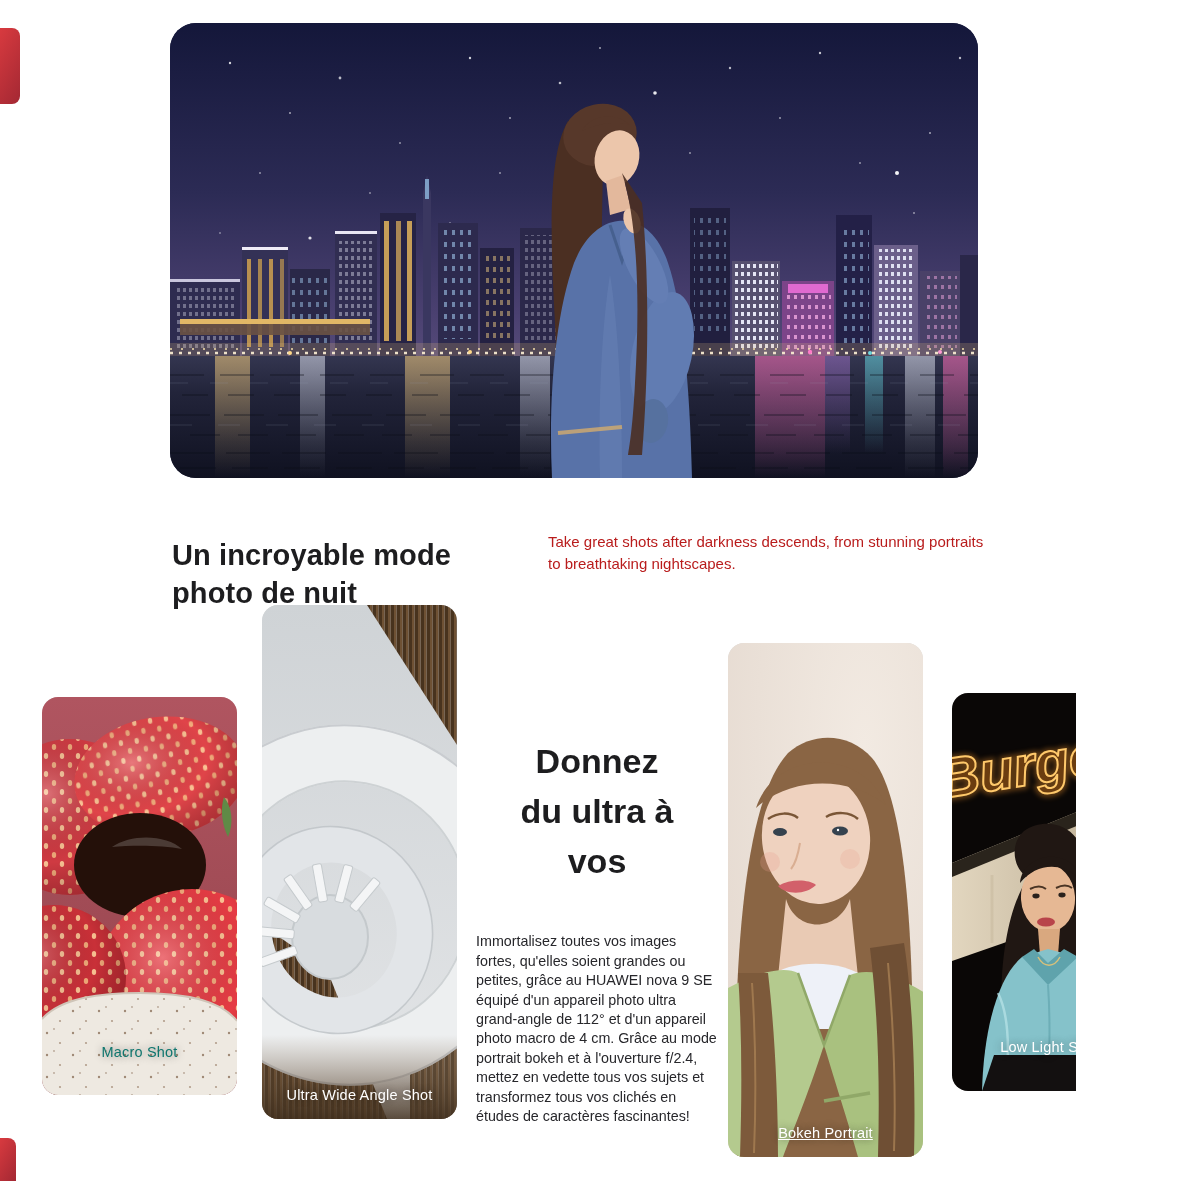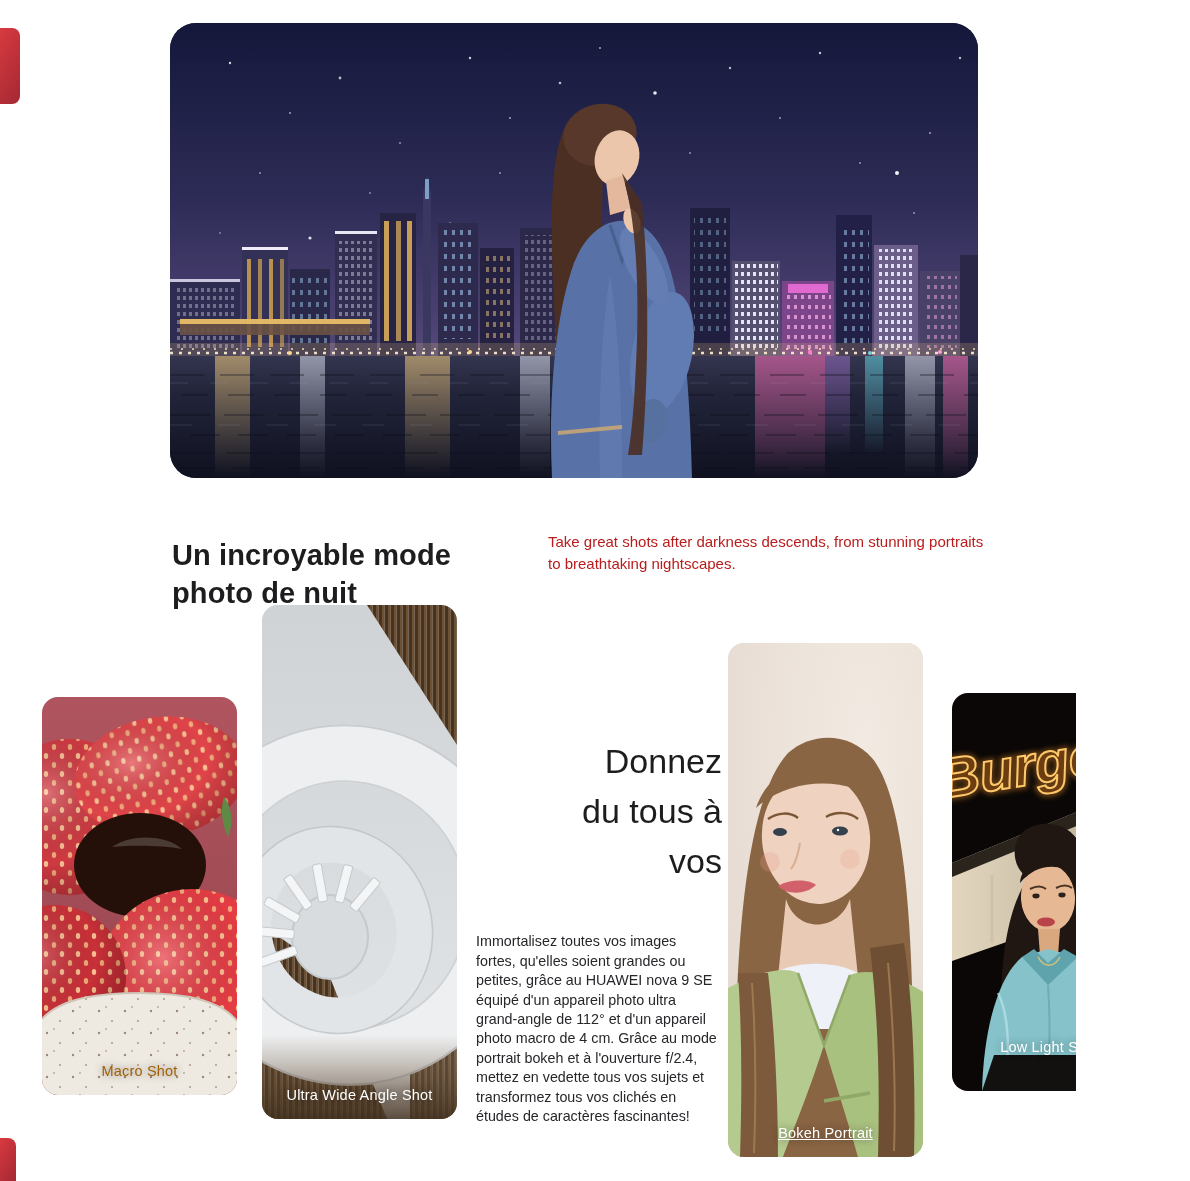--- a/index.html
+++ b/index.html
@@ -9,35 +9,35 @@
   
   .hero-media{position:absolute;left:170px;top:23px;width:808px;height:455px;
               border-radius:26px;overflow:hidden;background:#1a1d3e;}
   .hero-media svg{display:block;width:100%;height:100%;}
   .hero-heading{position:absolute;left:172px;top:512px;width:320px;
                 font-size:29px;line-height:38px;font-weight:700;color:#1d1d1f;letter-spacing:.1px;}
   .hero-desc{position:absolute;left:548px;top:516px;width:448px;
              font-size:15px;line-height:22px;color:#b91c1c;}
 
   
-  .stories-heading{position:absolute;left:472px;top:708px;width:250px;text-align:right;
-                   font-size:34px;line-height:50px;font-weight:400;color:#1d1d1f;}
+  .stories-heading{position:absolute;left:472px;top:708px;width:250px;text-align:center;
+                   font-size:34px;line-height:50px;font-weight:700;color:#1d1d1f;}
   .stories-heading span{display:block;}
   .stories-body{position:absolute;left:476px;top:918px;width:242px;text-align:left;
                 font-size:14.3px;line-height:19.4px;color:#27272b;}
 
   .card{position:absolute;border-radius:16px;overflow:hidden;background:#ddd;}
   .card svg{display:block;width:100%;height:100%;}
   .card-macro{left:42px;top:697px;width:195px;height:398px;}
   .card-ultrawide{left:262px;top:605px;width:195px;height:514px;}
   .card-bokeh{left:728px;top:643px;width:195px;height:514px;}
   .card-lowlight{left:952px;top:693px;width:195px;height:398px;}
   .card-caption{position:absolute;left:0;right:0;text-align:center;color:#ffffff;
                 font-size:14.5px;letter-spacing:.2px;text-shadow:0 0 8px rgba(0,0,0,.45);}
-  .caption-macro{bottom:16px;color:#a16207;}
+  .caption-macro{bottom:35px;color:#0f766e;}
   .caption-ultrawide{bottom:16px;}
   .caption-bokeh{bottom:16px;text-decoration:underline;}
   .caption-lowlight{bottom:36px;}
 
   
   .edge-art{position:absolute;background:linear-gradient(120deg,#d83a3f,#a32833);}
   .edge-art-top{left:0;top:28px;width:20px;height:76px;border-radius:0 8px 8px 0;}
   .edge-art-bottom{left:0;top:1138px;width:16px;height:43px;border-radius:0 8px 0 0;}
 </style>
 </head>
@@ -225,21 +225,21 @@
         <path d="M 452,150 C 468,200 470,280 465,360 C 463,400 460,420 458,432 L 472,432 C 478,360 480,260 472,180 Z" fill="#4b2f22" opacity=".9"></path>
       </g>
     </svg>
   </div>
 
   <h2 class="hero-heading">Un incroyable mode photo de nuit</h2>
   <p class="hero-desc">Take great shots after darkness descends, from stunning portraits to breathtaking nightscapes.</p>
 
   <h2 class="stories-heading">
     <span>Donnez</span>
-    <span>du tous à</span>
+    <span>du ultra à</span>
     <span>vos</span>
   </h2>
   <p class="stories-body">Immortalisez toutes vos images fortes, qu'elles soient grandes ou petites, grâce au HUAWEI nova 9 SE équipé d'un appareil photo ultra grand-angle de 112° et d'un appareil photo macro de 4 cm. Grâce au mode portrait bokeh et à l'ouverture f/2.4, mettez en vedette tous vos sujets et transformez tous vos clichés en études de caractères fascinantes!</p>
 
   <div class="card card-macro">
     <svg viewBox="0 0 195 398" preserveAspectRatio="none">
       <defs>
         <linearGradient id="macroBg" x1="0" y1="0" x2="0" y2="1">
           <stop offset="0" stop-color="#b05560"></stop>
             <stop offset="1" stop-color="#93434c"></stop>

